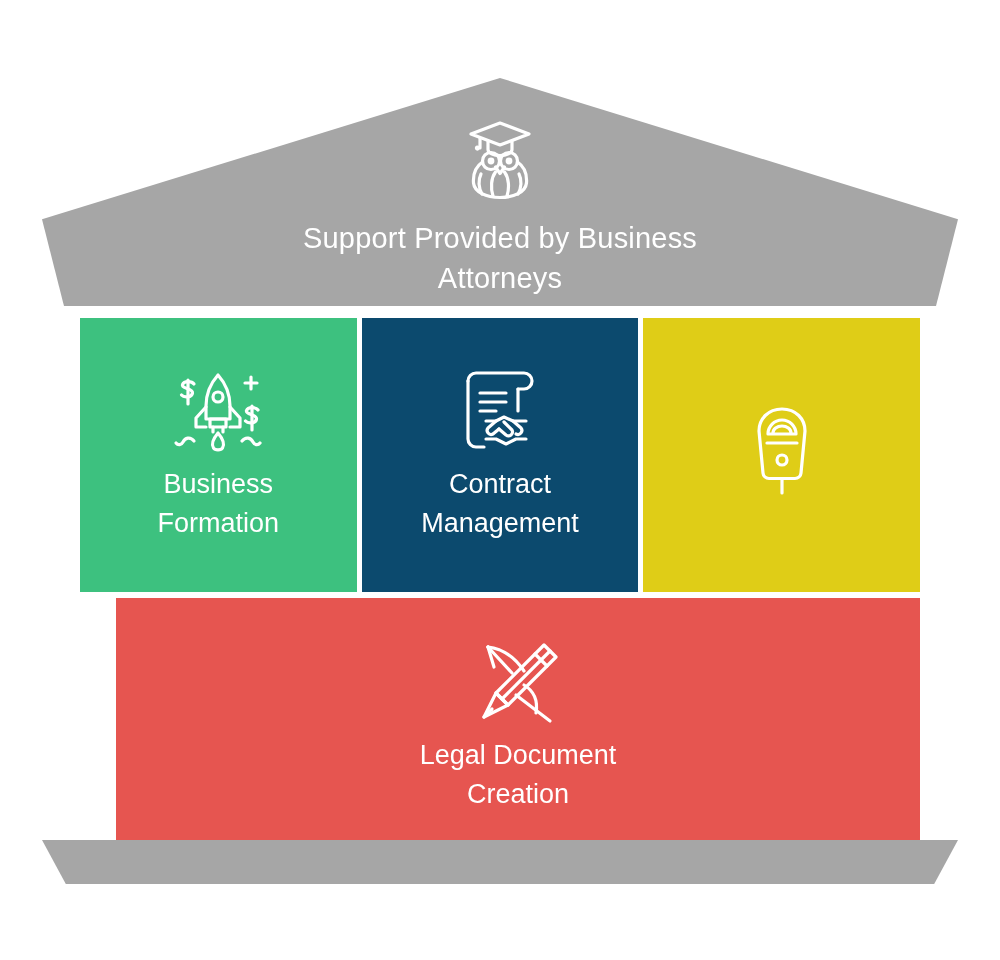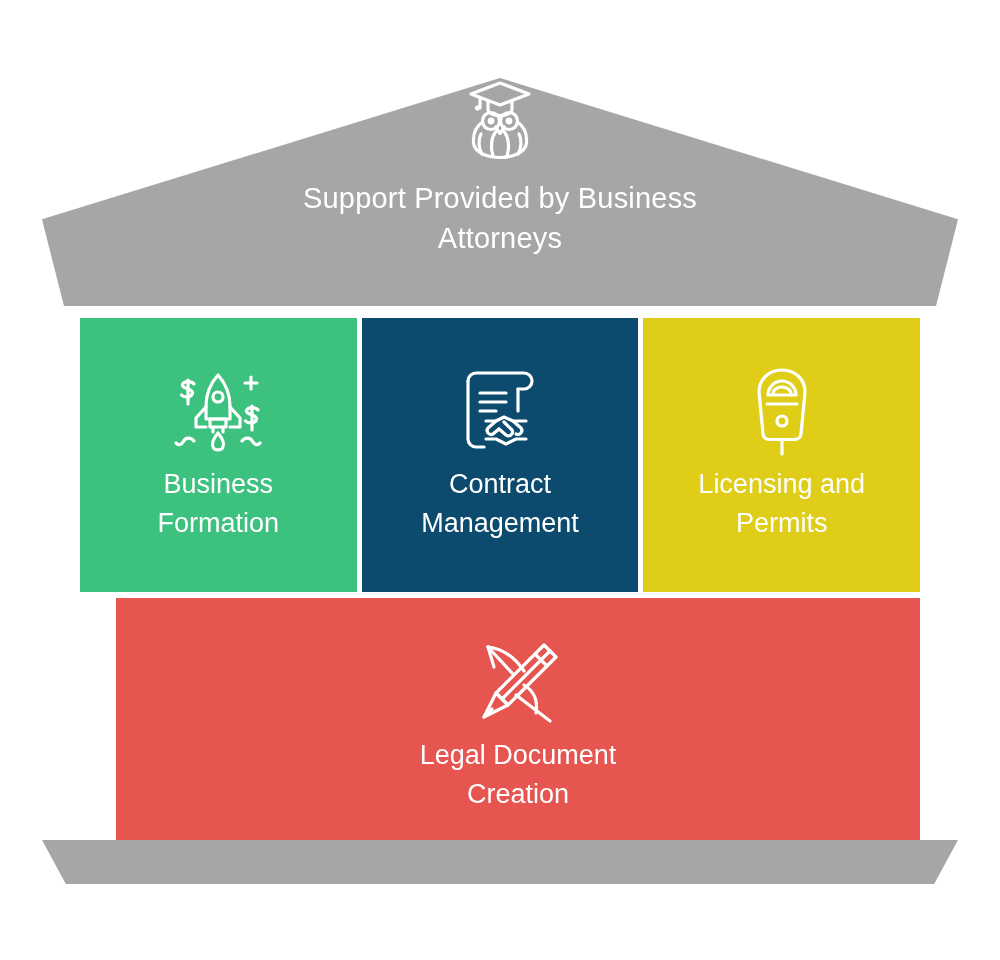--- a/index.html
+++ b/index.html
@@ -43,21 +43,21 @@
   }
   .roof-content {
     position: absolute;
     left: 0;
     right: 0;
     top: 0;
     bottom: 0;
     display: flex;
     flex-direction: column;
     align-items: center;
-    justify-content: flex-start;
+    justify-content: flex-end;
     padding-bottom: 8px;
     box-sizing: border-box;
   }
   .roof-icon {
     margin-bottom: 18px;
   }
   .roof-title {
     color: #ffffff;
     font-size: 29px;
     line-height: 40px;
@@ -236,22 +236,20 @@
             <path d="M22 30 a14 14 0 0 1 28 0 Z"></path>
             <path d="M27 29 a9 7 0 0 1 18 0"></path>
 
             <path d="M21 39 h30"></path>
 
             <circle cx="36" cy="56" r="5"></circle>
 
             <path d="M36 75 v14"></path>
           </svg>
         </span>
-        <div class="cell-label">Licensing and
-Permits</div>
       </div>
     </div>
 
     <div class="row row-bottom">
 
 
       <div class="cell" style="background:#e65550;margin-left:36px;">
         <span class="cell-icon">
           <svg width="92" height="90" viewBox="0 0 92 90" fill="none" stroke="#ffffff" stroke-width="3.2" stroke-linecap="round" stroke-linejoin="round">
 

